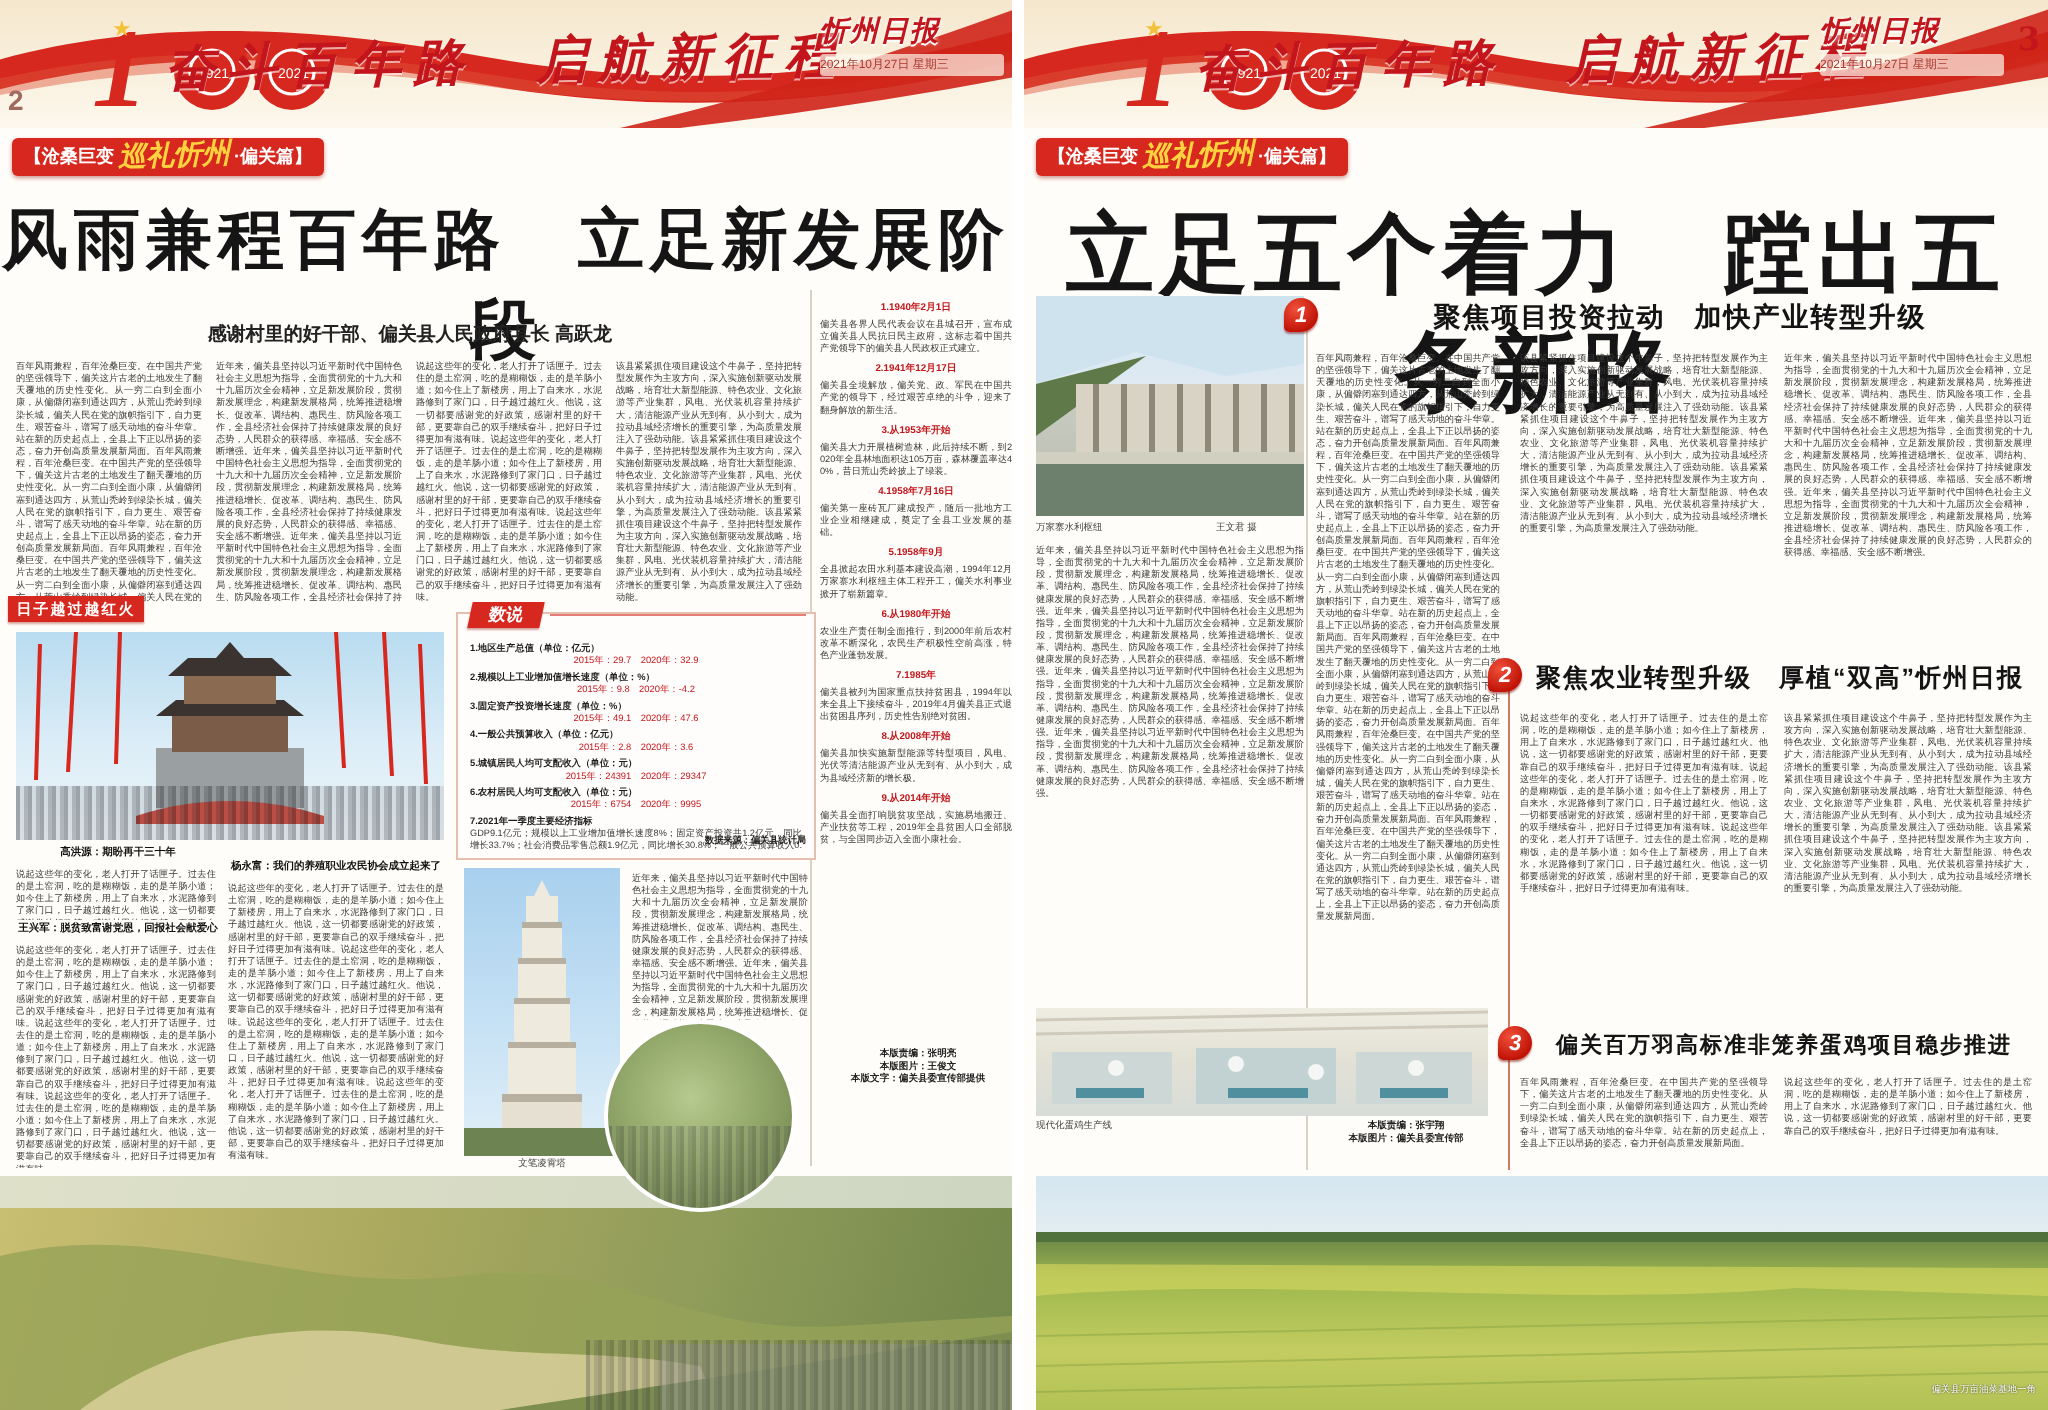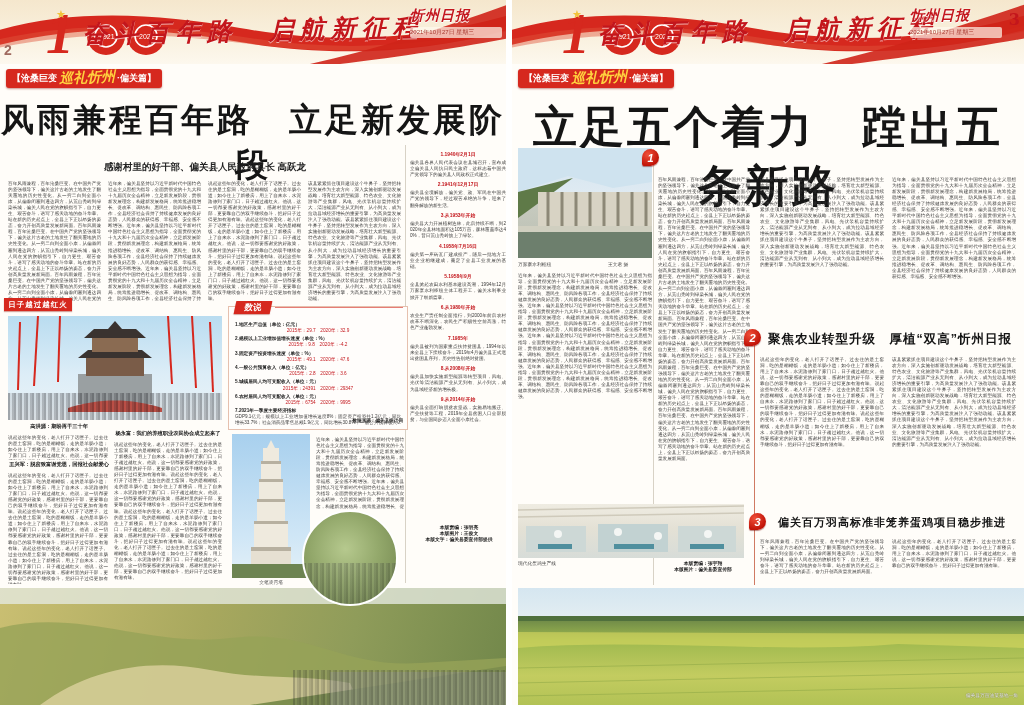--- a/index.html
+++ b/index.html
@@ -333,20 +333,21 @@
       <div class="t cap">王文君 摄</div>
       </div>
     <div class="crop" style="left:6px;top:272px;width:134px;height:228px;">
       <div class="t">近年来，偏关县坚持以习近平新时代中国特色社会主义思想为指导，全面贯彻党的十九大和十九届历次全会精神，立足新发展阶段，贯彻新发展理念，构建新发展格局，统筹推进稳增长、促改革、调结构、惠民生、防风险各项工作，全县经济社会保持了持续健康发展的良好态势，人民群众的获得感、幸福感、安全感不断增强。近年来，偏关县坚持以习近平新时代中国特色社会主义思想为指导，全面贯彻党的十九大和十九届历次全会精神，立足新发展阶段，贯彻新发展理念，构建新发展格局，统筹推进稳增长、促改革、调结构、惠民生、防风险各项工作，全县经济社会保持了持续健康发展的良好态势，人民群众的获得感、幸福感、安全感不断增强。近年来，偏关县坚持以习近平新时代中国特色社会主义思想为指导，全面贯彻党的十九大和十九届历次全会精神，立足新发展阶段，贯彻新发展理念，构建新发展格局，统筹推进稳增长、促改革、调结构、惠民生、防风险各项工作，全县经济社会保持了持续健康发展的良好态势，人民群众的获得感、幸福感、安全感不断增强。近年来，偏关县坚持以习近平新时代中国特色社会主义思想为指导，全面贯彻党的十九大和十九届历次全会精神，立足新发展阶段，贯彻新发展理念，构建新发展格局，统筹推进稳增长、促改革、调结构、惠民生、防风险各项工作，全县经济社会保持了持续健康发展的良好态势，人民群众的获得感、幸福感、安全感不断增强。</div>
       </div>
 
     <div class="vline" style="left:141px;top:150px;height:435px;"></div>
     <div class="vline-red" style="left:242px;top:338px;height:247px;"></div>
 
     <div class="badge" style="left:130px;top:149px;">1</div>
+    <div class="sechead" style="left:150px;top:150px;width:356px;font-size:13.5px;">聚焦项目投资拉动　加快产业转型升级</div>
     <div class="crop" style="left:146px;top:176px;width:92px;height:326px;">
       <div class="t">百年风雨兼程，百年沧桑巨变。在中国共产党的坚强领导下，偏关这片古老的土地发生了翻天覆地的历史性变化。从一穷二白到全面小康，从偏僻闭塞到通达四方，从荒山秃岭到绿染长城，偏关人民在党的旗帜指引下，自力更生、艰苦奋斗，谱写了感天动地的奋斗华章。站在新的历史起点上，全县上下正以昂扬的姿态，奋力开创高质量发展新局面。百年风雨兼程，百年沧桑巨变。在中国共产党的坚强领导下，偏关这片古老的土地发生了翻天覆地的历史性变化。从一穷二白到全面小康，从偏僻闭塞到通达四方，从荒山秃岭到绿染长城，偏关人民在党的旗帜指引下，自力更生、艰苦奋斗，谱写了感天动地的奋斗华章。站在新的历史起点上，全县上下正以昂扬的姿态，奋力开创高质量发展新局面。百年风雨兼程，百年沧桑巨变。在中国共产党的坚强领导下，偏关这片古老的土地发生了翻天覆地的历史性变化。从一穷二白到全面小康，从偏僻闭塞到通达四方，从荒山秃岭到绿染长城，偏关人民在党的旗帜指引下，自力更生、艰苦奋斗，谱写了感天动地的奋斗华章。站在新的历史起点上，全县上下正以昂扬的姿态，奋力开创高质量发展新局面。百年风雨兼程，百年沧桑巨变。在中国共产党的坚强领导下，偏关这片古老的土地发生了翻天覆地的历史性变化。从一穷二白到全面小康，从偏僻闭塞到通达四方，从荒山秃岭到绿染长城，偏关人民在党的旗帜指引下，自力更生、艰苦奋斗，谱写了感天动地的奋斗华章。站在新的历史起点上，全县上下正以昂扬的姿态，奋力开创高质量发展新局面。百年风雨兼程，百年沧桑巨变。在中国共产党的坚强领导下，偏关这片古老的土地发生了翻天覆地的历史性变化。从一穷二白到全面小康，从偏僻闭塞到通达四方，从荒山秃岭到绿染长城，偏关人民在党的旗帜指引下，自力更生、艰苦奋斗，谱写了感天动地的奋斗华章。站在新的历史起点上，全县上下正以昂扬的姿态，奋力开创高质量发展新局面。百年风雨兼程，百年沧桑巨变。在中国共产党的坚强领导下，偏关这片古老的土地发生了翻天覆地的历史性变化。从一穷二白到全面小康，从偏僻闭塞到通达四方，从荒山秃岭到绿染长城，偏关人民在党的旗帜指引下，自力更生、艰苦奋斗，谱写了感天动地的奋斗华章。站在新的历史起点上，全县上下正以昂扬的姿态，奋力开创高质量发展新局面。</div>
       </div>
     <div class="crop" style="left:248px;top:176px;width:124px;height:150px;">
       <div class="t">该县紧紧抓住项目建设这个牛鼻子，坚持把转型发展作为主攻方向，深入实施创新驱动发展战略，培育壮大新型能源、特色农业、文化旅游等产业集群，风电、光伏装机容量持续扩大，清洁能源产业从无到有、从小到大，成为拉动县域经济增长的重要引擎，为高质量发展注入了强劲动能。该县紧紧抓住项目建设这个牛鼻子，坚持把转型发展作为主攻方向，深入实施创新驱动发展战略，培育壮大新型能源、特色农业、文化旅游等产业集群，风电、光伏装机容量持续扩大，清洁能源产业从无到有、从小到大，成为拉动县域经济增长的重要引擎，为高质量发展注入了强劲动能。该县紧紧抓住项目建设这个牛鼻子，坚持把转型发展作为主攻方向，深入实施创新驱动发展战略，培育壮大新型能源、特色农业、文化旅游等产业集群，风电、光伏装机容量持续扩大，清洁能源产业从无到有、从小到大，成为拉动县域经济增长的重要引擎，为高质量发展注入了强劲动能。</div>
       </div>
     <div class="crop" style="left:380px;top:176px;width:124px;height:150px;">
       <div class="t">近年来，偏关县坚持以习近平新时代中国特色社会主义思想为指导，全面贯彻党的十九大和十九届历次全会精神，立足新发展阶段，贯彻新发展理念，构建新发展格局，统筹推进稳增长、促改革、调结构、惠民生、防风险各项工作，全县经济社会保持了持续健康发展的良好态势，人民群众的获得感、幸福感、安全感不断增强。近年来，偏关县坚持以习近平新时代中国特色社会主义思想为指导，全面贯彻党的十九大和十九届历次全会精神，立足新发展阶段，贯彻新发展理念，构建新发展格局，统筹推进稳增长、促改革、调结构、惠民生、防风险各项工作，全县经济社会保持了持续健康发展的良好态势，人民群众的获得感、幸福感、安全感不断增强。近年来，偏关县坚持以习近平新时代中国特色社会主义思想为指导，全面贯彻党的十九大和十九届历次全会精神，立足新发展阶段，贯彻新发展理念，构建新发展格局，统筹推进稳增长、促改革、调结构、惠民生、防风险各项工作，全县经济社会保持了持续健康发展的良好态势，人民群众的获得感、幸福感、安全感不断增强。</div>
       </div>
 

